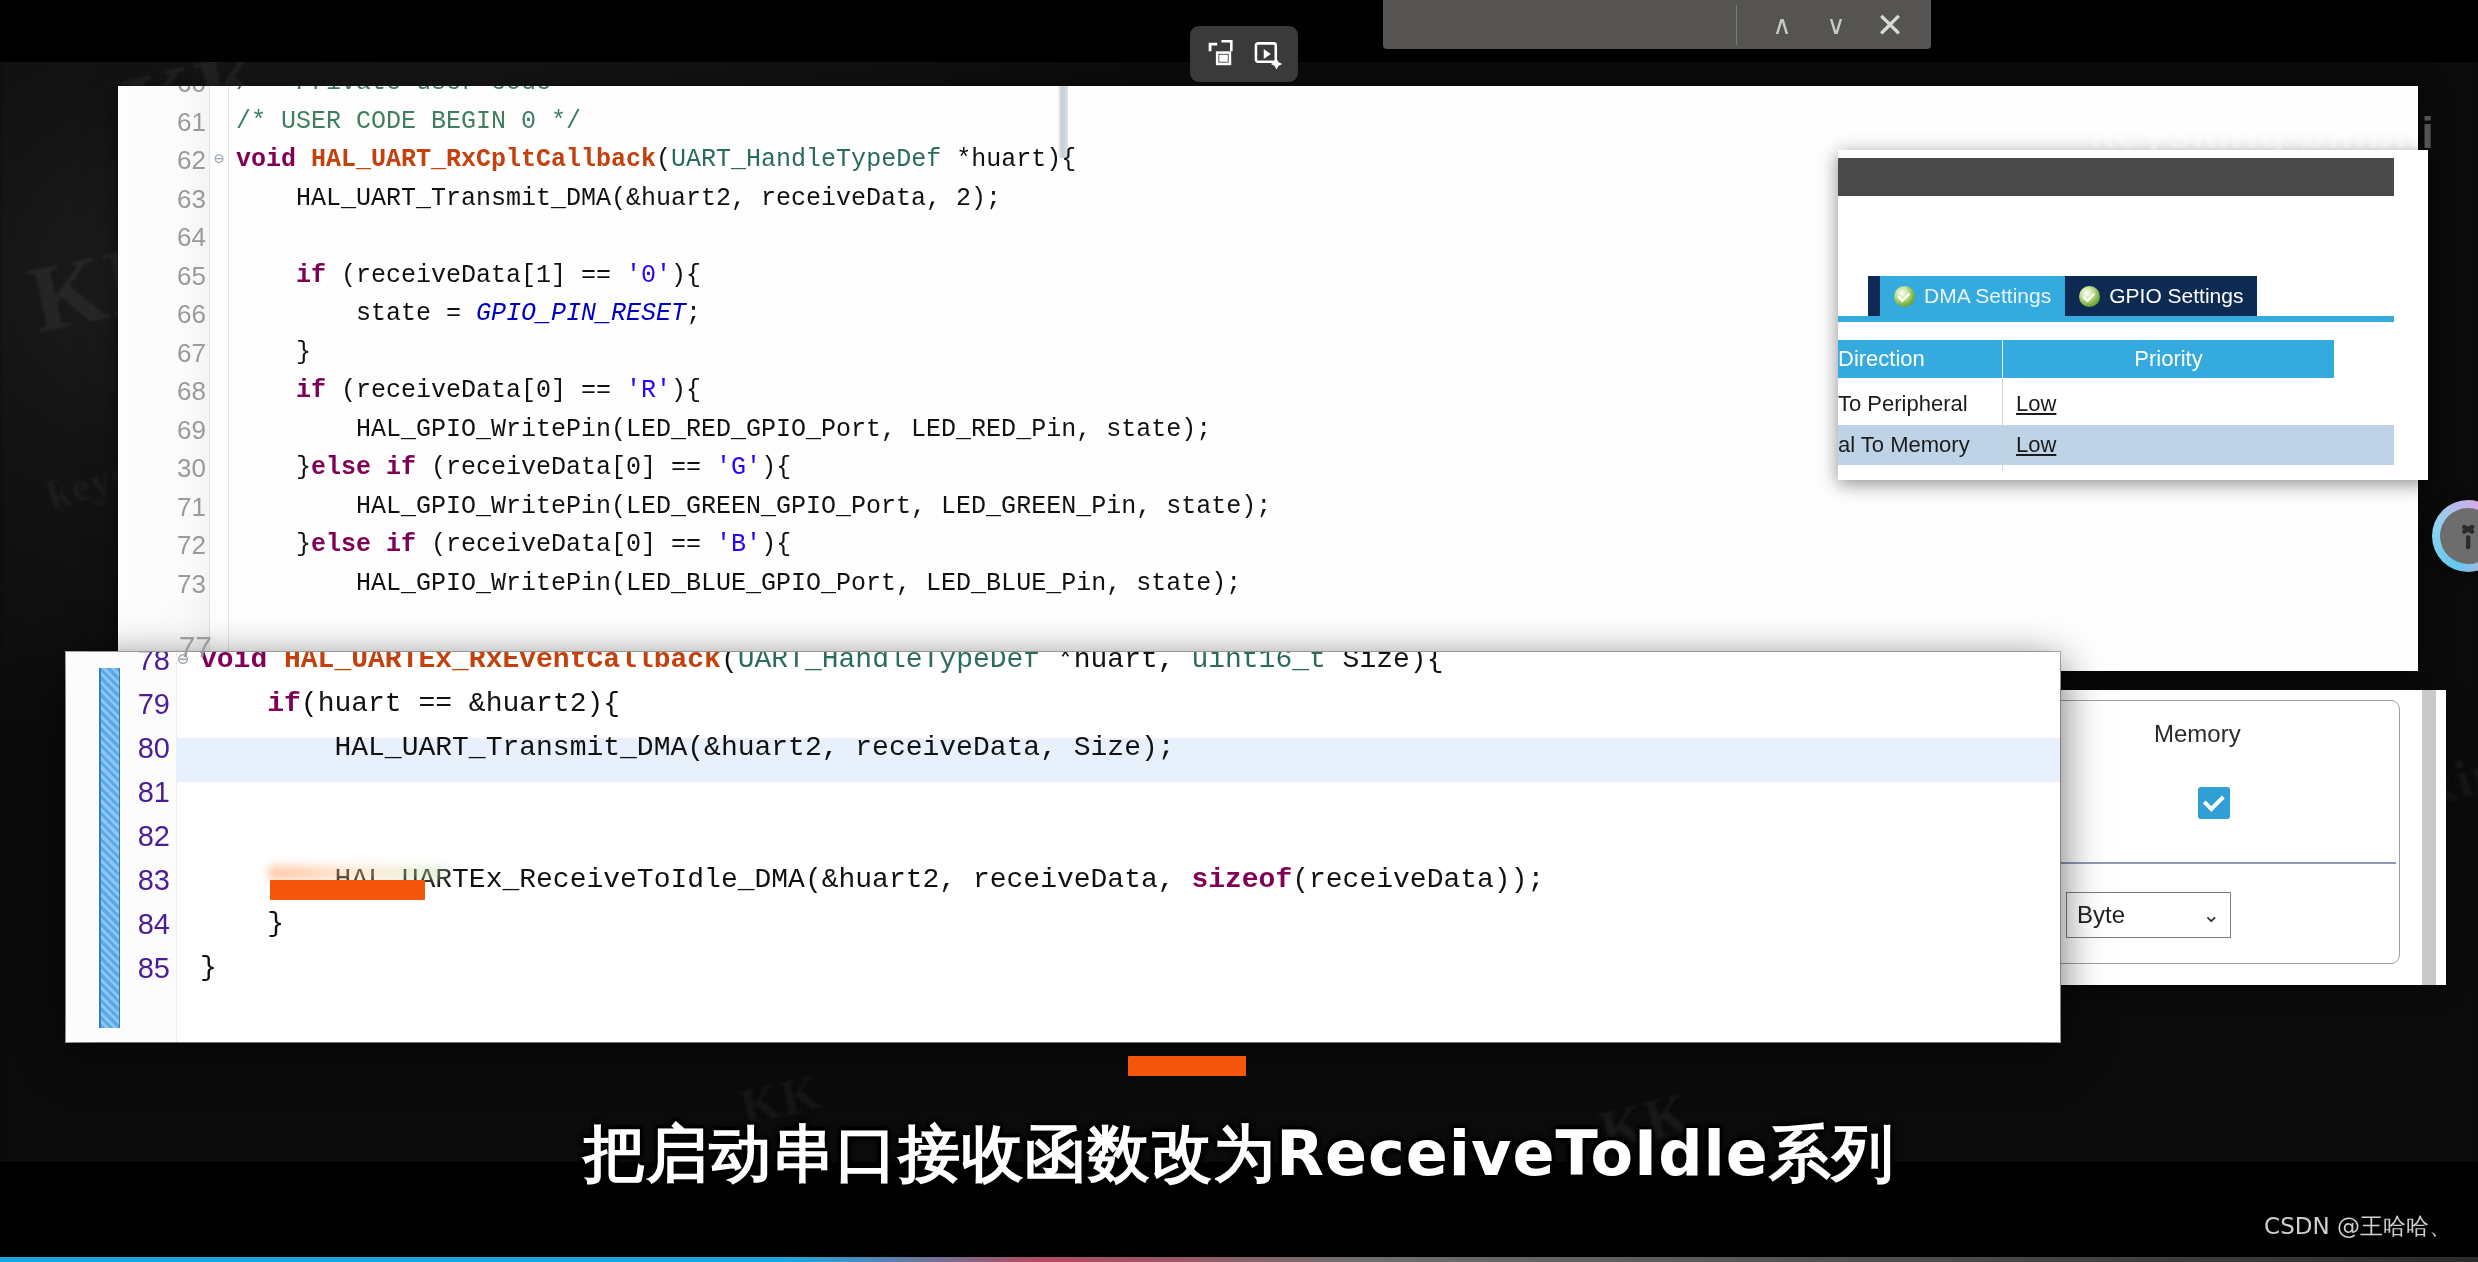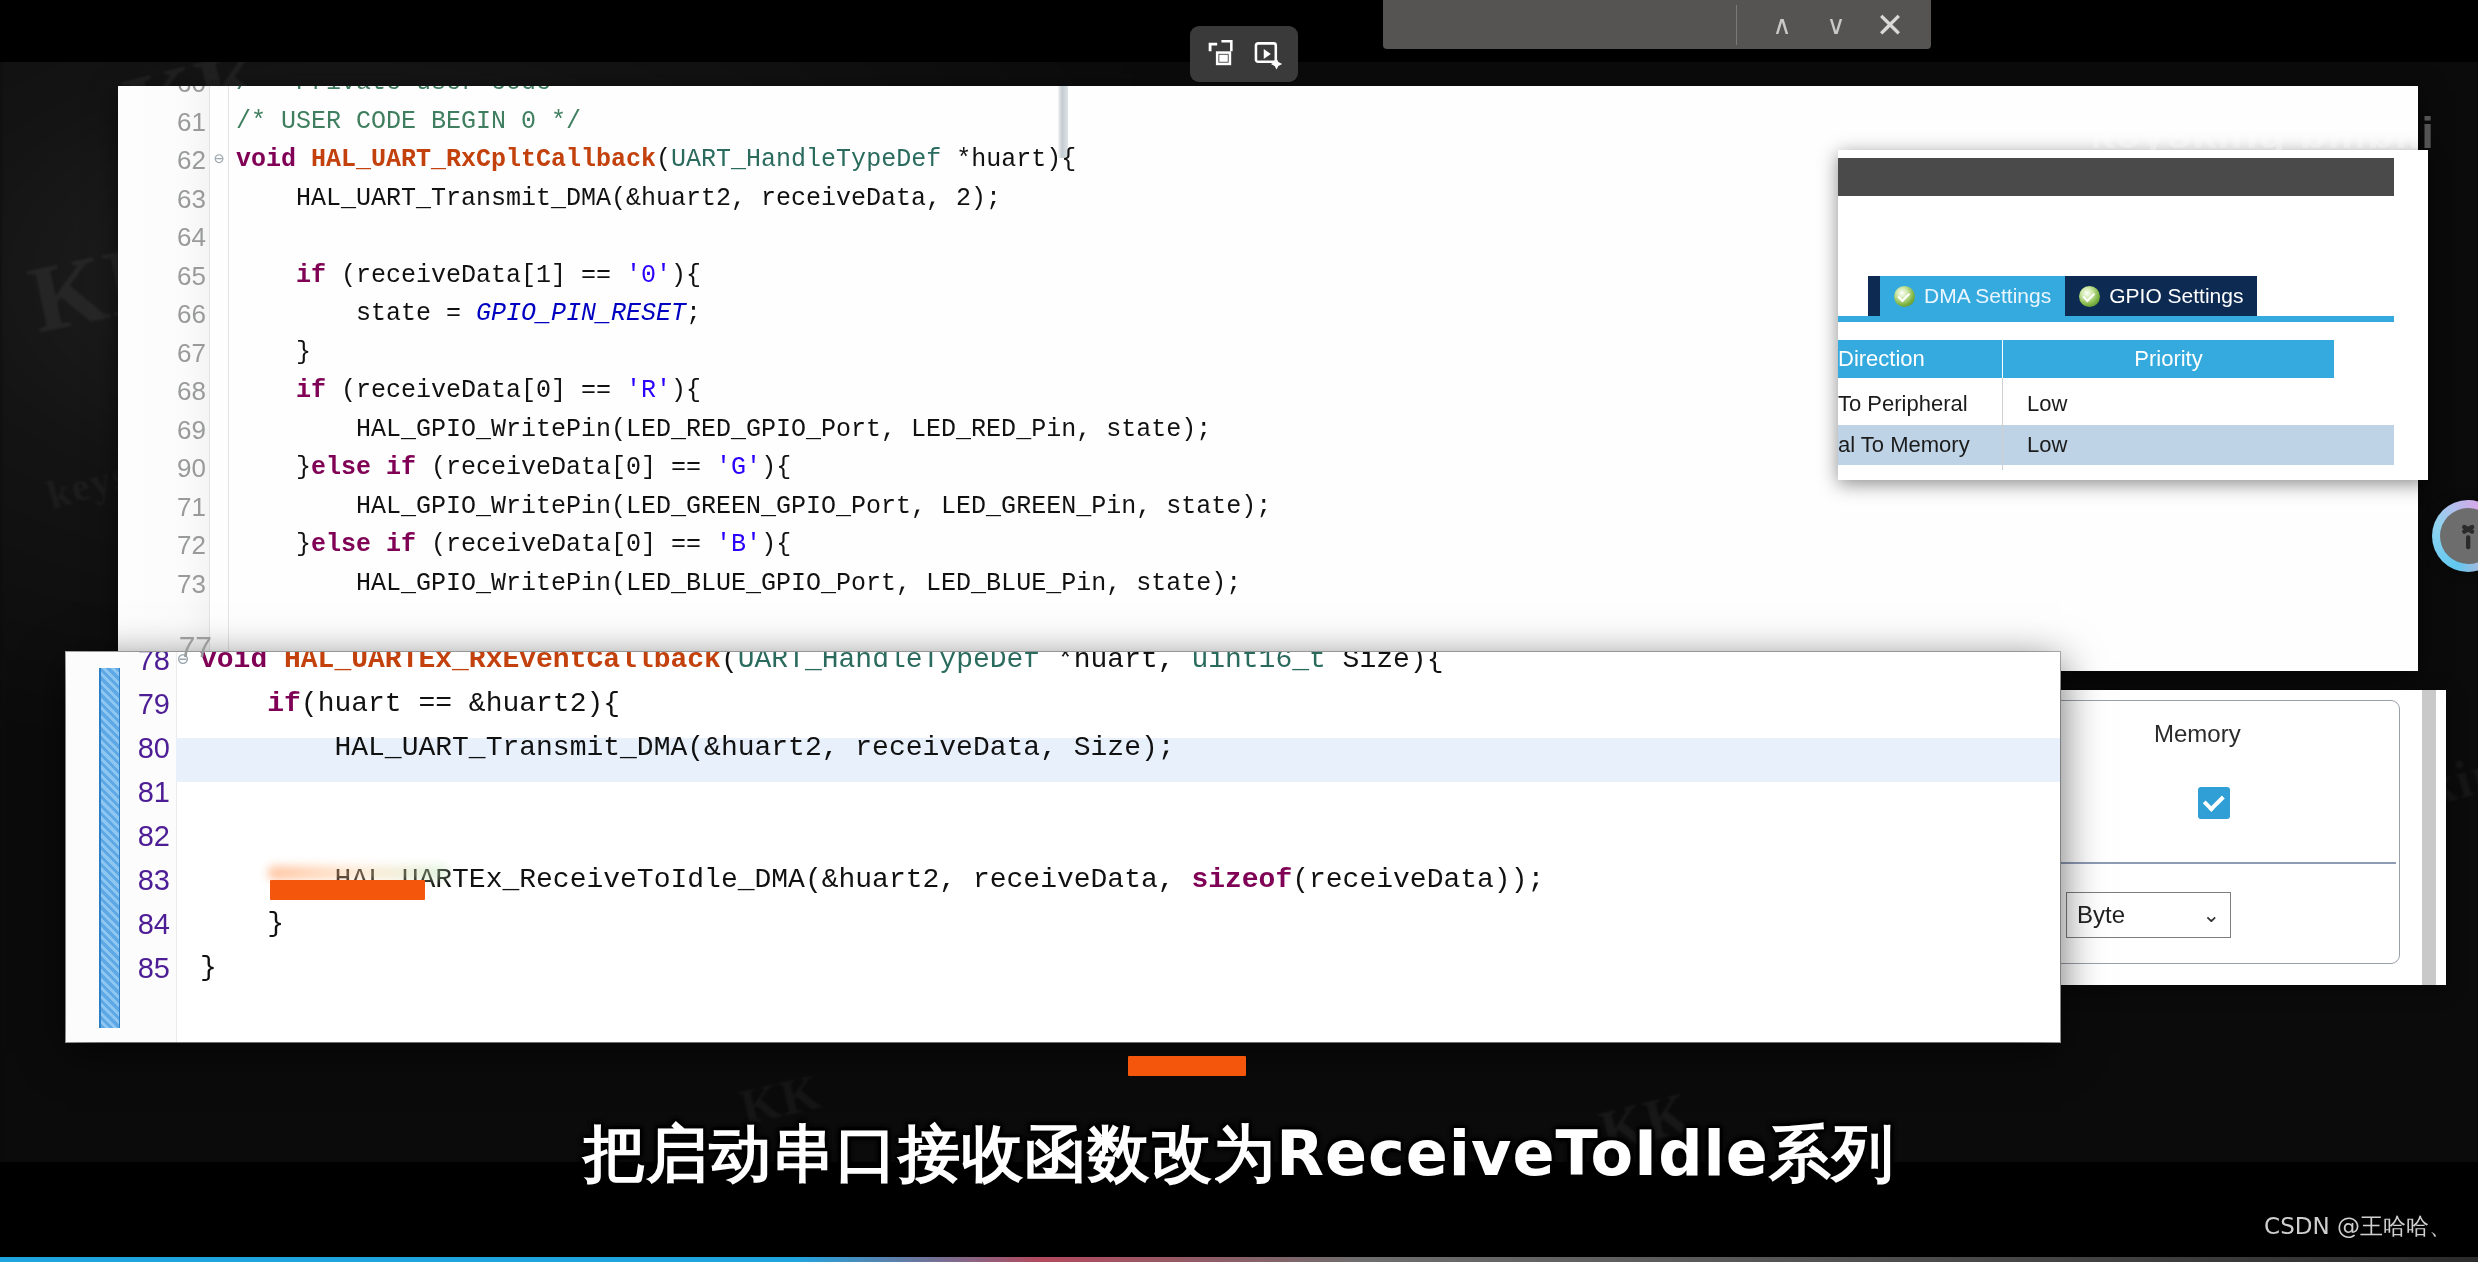--- a/index.html
+++ b/index.html
@@ -100,21 +100,21 @@
   .tabund{position:absolute;left:0;top:166px;width:556px;height:6px;background:#35aade;}
   .ckdot{width:21px;height:21px;border-radius:50%;
     background:radial-gradient(circle at 38% 34%,#ffffff 0%,#cfe8a8 28%,#7cb342 62%,#4b7d1f 100%);
     display:flex;align-items:center;justify-content:center;}
   .ckdot:after{content:"";width:9px;height:5px;border-left:2.5px solid #fff;
     border-bottom:2.5px solid #fff;transform:rotate(-45deg) translate(0px,-1px);}
   .thead{position:absolute;top:190px;height:38px;background:#35aade;color:#fff;
      font-size:22px;display:flex;align-items:center;}
   .trow{position:absolute;height:40px;font-size:22px;color:#1b1b1b;display:flex;align-items:center;}
   .tcellA{position:absolute;left:0;width:164px;padding-left:0;}
-  .tcellB{position:absolute;left:176px;width:330px;padding-left:13px;}
+  .tcellB{position:absolute;left:165px;width:330px;padding-left:13px;text-decoration:underline;}
 
   #cubebot{position:absolute;left:1806px;top:690px;width:640px;height:295px;
     background:#ffffff;box-shadow:0 4px 18px rgba(0,0,0,.45);overflow:hidden;filter:blur(.3px);}
   .fade{position:absolute;left:0;top:0;width:190px;height:100%;
      background:linear-gradient(90deg,rgba(30,30,30,.55) 0%,rgba(255,255,255,0) 100%);}
   .gbox{position:absolute;left:210px;top:10px;width:382px;height:262px;
      border:1px solid #9aa0a8;border-radius:9px;}
   .vsep{position:absolute;left:242px;top:22px;width:2px;height:242px;background:#8e9bb5;}
   .hsep{position:absolute;left:212px;top:172px;width:378px;height:2px;background:#8e9bb5;}
   .hsep2{position:absolute;left:90px;top:170px;width:152px;height:2px;background:#a9b1c2;}
@@ -178,21 +178,21 @@
         <div class="ln"><span class="num">60</span><span class="fold">⊖</span><span class="src"><span class="cm">/*  Private user code</span></span></div>
         <div class="ln"><span class="num">61</span><span class="src"><span class="cm">/* USER CODE BEGIN 0 */</span></span></div>
         <div class="ln"><span class="num">62</span><span class="fold">⊖</span><span class="src"><span class="kw">void </span><span class="fn">HAL_UART_RxCpltCallback</span><span class="id">(</span><span class="ty">UART_HandleTypeDef</span><span class="id"> *huart){</span></span></div>
         <div class="ln"><span class="num">63</span><span class="src"><span class="id">    HAL_UART_Transmit_DMA(&amp;huart2, receiveData, 2);</span></span></div>
         <div class="ln"><span class="num">64</span></div>
         <div class="ln"><span class="num">65</span><span class="src"><span class="id">    </span><span class="kw">if</span><span class="id"> (receiveData[1] == </span><span class="st">'0'</span><span class="id">){</span></span></div>
         <div class="ln"><span class="num">66</span><span class="src"><span class="id">        state = </span><span class="fld">GPIO_PIN_RESET</span><span class="id">;</span></span></div>
         <div class="ln"><span class="num">67</span><span class="src"><span class="id">    }</span></span></div>
         <div class="ln"><span class="num">68</span><span class="src"><span class="id">    </span><span class="kw">if</span><span class="id"> (receiveData[0] == </span><span class="st">'R'</span><span class="id">){</span></span></div>
         <div class="ln"><span class="num">69</span><span class="src"><span class="id">        HAL_GPIO_WritePin(LED_RED_GPIO_Port, LED_RED_Pin, state);</span></span></div>
-        <div class="ln"><span class="num">90</span><span class="src"><span class="id">    }</span><span class="kw">else if</span><span class="id"> (receiveData[0] == </span><span class="st">'G'</span><span class="id">){</span></span></div>
+        <div class="ln"><span class="num">30</span><span class="src"><span class="id">    }</span><span class="kw">else if</span><span class="id"> (receiveData[0] == </span><span class="st">'G'</span><span class="id">){</span></span></div>
         <div class="ln"><span class="num">71</span><span class="src"><span class="id">        HAL_GPIO_WritePin(LED_GREEN_GPIO_Port, LED_GREEN_Pin, state);</span></span></div>
         <div class="ln"><span class="num">72</span><span class="src"><span class="id">    }</span><span class="kw">else if</span><span class="id"> (receiveData[0] == </span><span class="st">'B'</span><span class="id">){</span></span></div>
         <div class="ln"><span class="num">73</span><span class="src"><span class="id">        HAL_GPIO_WritePin(LED_BLUE_GPIO_Port, LED_BLUE_Pin, state);</span></span></div>
       </div>
   </div>
 
   <div id="cubetop">
     <div class="darkhdr"></div>
     <div class="tabrow">
       <div class="tabstub"></div>

